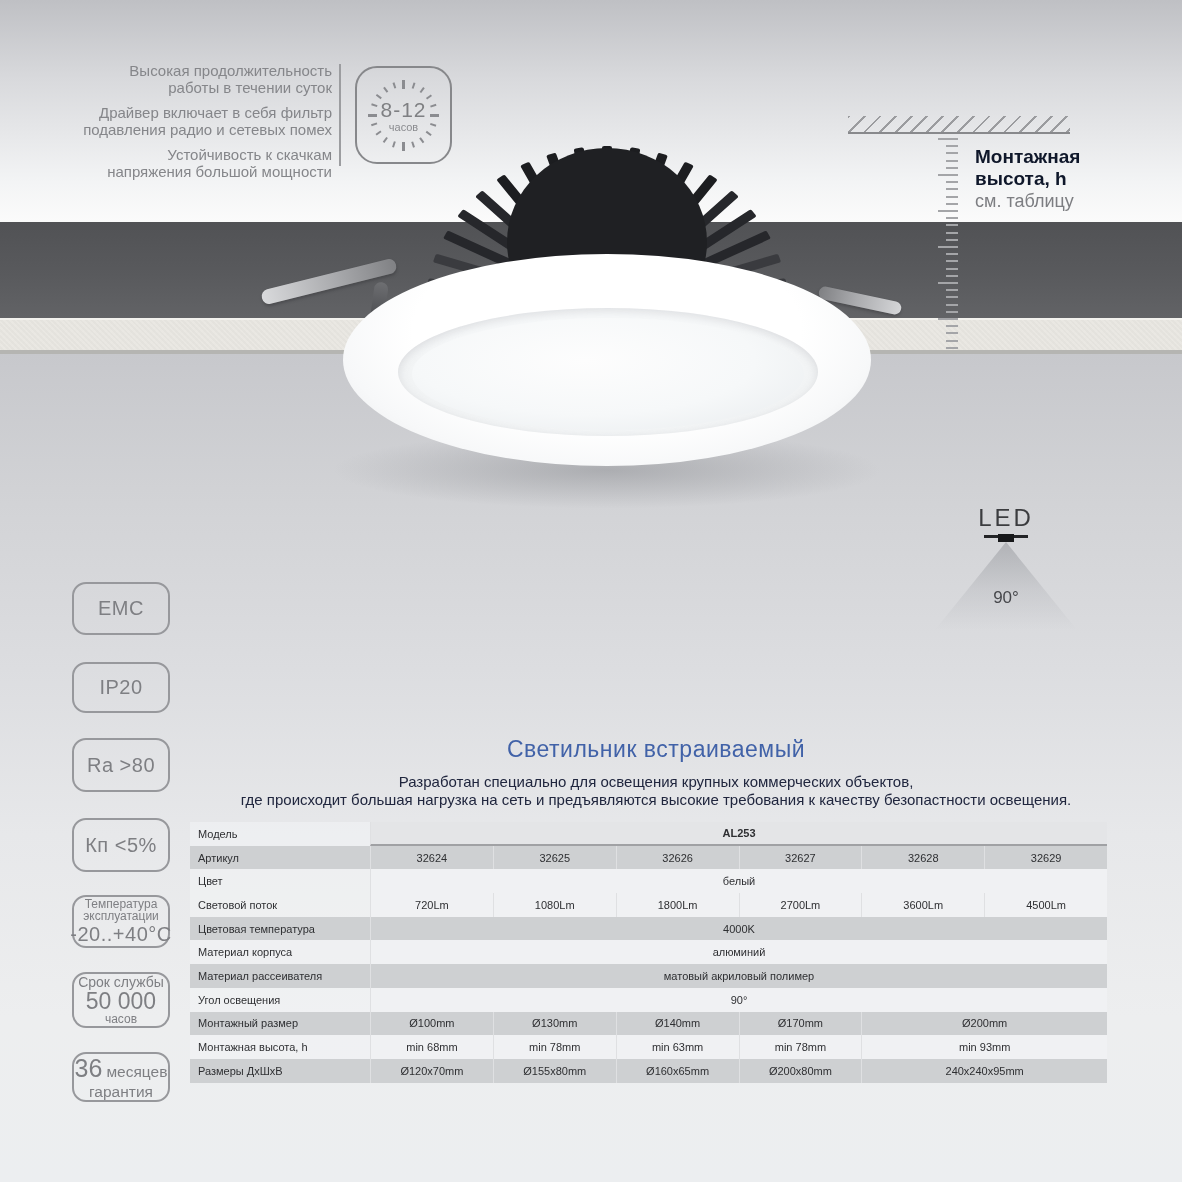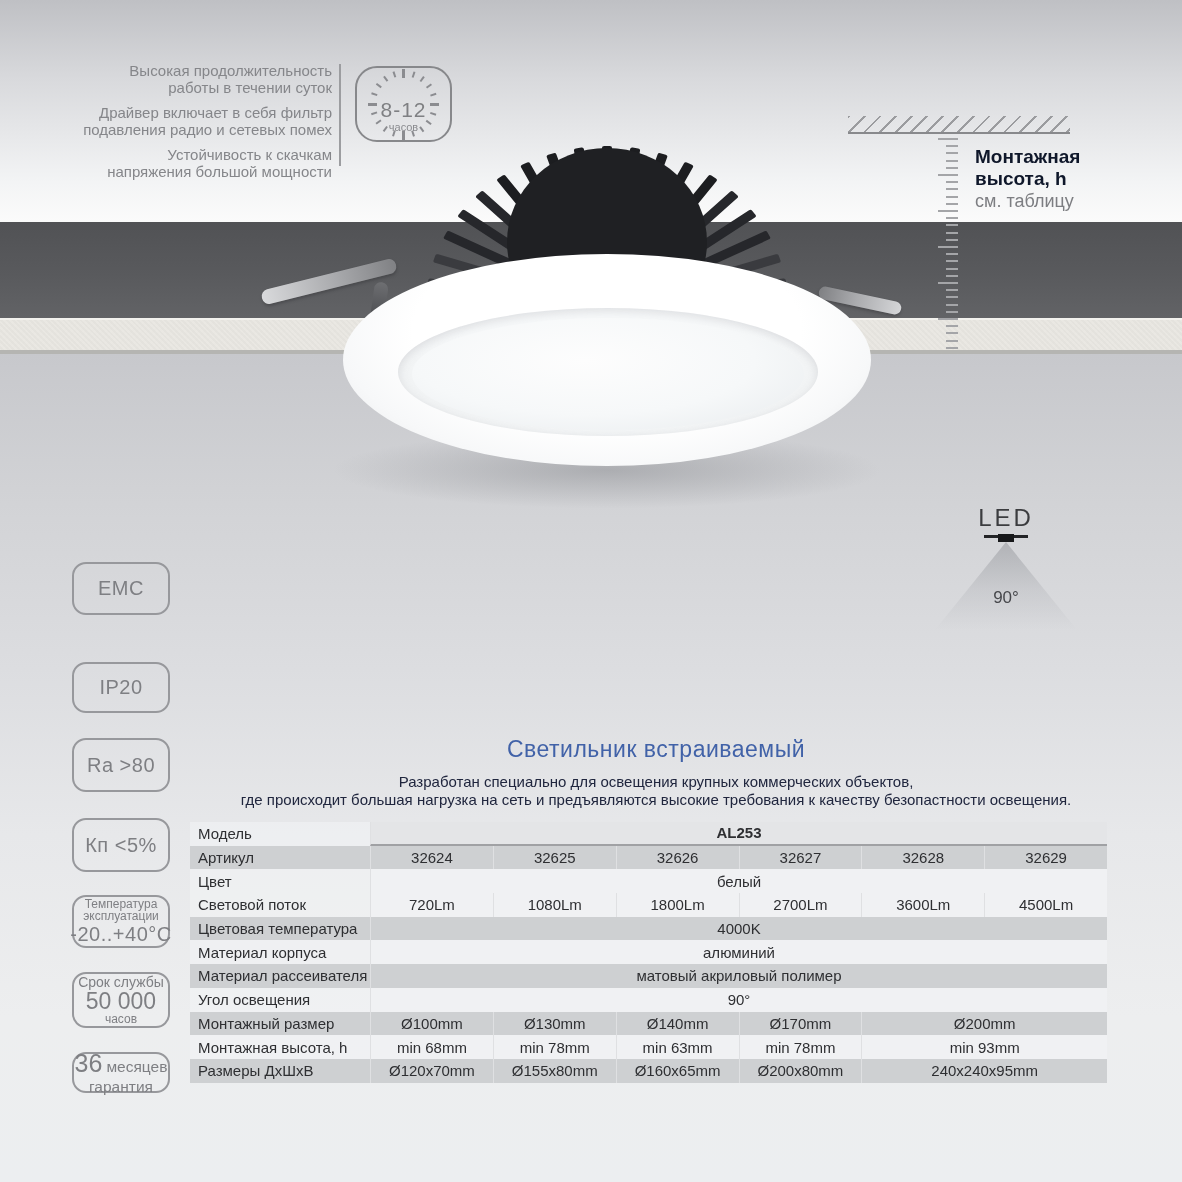--- a/index.html
+++ b/index.html
@@ -47,21 +47,21 @@
   .ruler{position:absolute;left:936px;top:138px;width:22px;height:218px;z-index:7;}
   .ruler .tick{position:absolute;right:0;height:2px;background:#a4a5a8;}
   .mount-note{position:absolute;left:975px;top:146px;z-index:7;line-height:22px;}
   .mount-note .b{font-size:19px;font-weight:bold;color:#0f172a;}
   .mount-note .r{font-size:18px;color:#7d7e82;}
   
   .features{position:absolute;left:60px;top:62px;width:272px;text-align:right;z-index:7;
     font-size:15px;line-height:17px;color:#85868a;}
   .features p{margin:0 0 8px 0;}
   .feat-divider{position:absolute;left:339px;top:64px;width:2px;height:102px;background:#9c9da0;z-index:7;}
-  .clock{position:absolute;left:355px;top:66px;width:97px;height:76px;z-index:7;
+  .clock{position:absolute;left:355px;top:66px;width:97px;height:98px;z-index:7;
     border:2px solid #87888b;border-radius:22px;box-sizing:border-box;padding-left:29px;}
   .clock .tk{position:absolute;left:50%;top:50%;background:#8b8c90;transform-origin:center;}
   .clock .val{position:absolute;left:0;right:0;top:30px;text-align:center;
     font-size:21px;color:#7f8083;letter-spacing:1px;}
   .clock .unit{position:absolute;left:0;right:0;top:53px;text-align:center;font-size:11px;color:#8a8b8f;}
   
   .led-label{position:absolute;left:956px;top:504px;width:100px;text-align:center;z-index:7;
     font-size:24px;font-weight:300;letter-spacing:3px;color:#3b3c3f;}
   .led-bar{position:absolute;left:984px;top:535px;width:44px;height:3px;background:#232427;z-index:7;}
   .led-chip{position:absolute;left:998px;top:534px;width:16px;height:8px;background:#17181a;z-index:7;}
@@ -71,32 +71,32 @@
   .led-angle{position:absolute;left:966px;top:588px;width:80px;text-align:center;z-index:7;
     font-size:17px;color:#47484c;}
   
   .badge{position:absolute;left:72px;width:98px;box-sizing:border-box;z-index:7;
     border:2px solid #97989c;border-radius:14px;color:#7e7f83;text-align:center;
     display:flex;flex-direction:column;justify-content:center;align-items:center;}
   .badge .lg{font-size:20px;letter-spacing:.5px;}
   .badge .md{font-size:14px;line-height:16px;}
   .badge .sm{font-size:12px;line-height:12.5px;}
   .badge .xl{font-size:23px;line-height:23px;}
-  .b-emc{top:562px;height:53px;} .b-ip{top:662px;height:51px;} .b-ra{top:738px;height:54px;}
+  .b-emc{top:582px;height:53px;} .b-ip{top:662px;height:51px;} .b-ra{top:738px;height:54px;}
   .b-kp{top:818px;height:54px;} .b-temp{top:895px;height:53px;} .b-life{top:972px;height:56px;}
-  .b-war{top:1052px;height:41px;}
+  .b-war{top:1052px;height:50px;}
   .b-war .row{display:flex;align-items:baseline;gap:4px;}
   .b-war .num{font-size:25px;} .b-war .word{font-size:15.5px;}
   
   .intro{position:absolute;left:0;top:736px;width:1304px;text-align:center;z-index:7;}
   .intro{left:0px;width:1182px;}
   .intro .title{font-size:23px;color:#4162a8;letter-spacing:.5px;margin:0 0 10px 130px;}
   .intro .d1,.intro .d2{font-size:15px;line-height:18px;color:#20263e;margin-left:130px;}
   
-  .spec-table{position:absolute;left:190px;top:822px;width:917px;z-index:7;font-size:15px;color:#2e2f32;}
+  .spec-table{position:absolute;left:190px;top:822px;width:917px;z-index:7;font-size:11px;color:#2e2f32;}
   .t-row{display:grid;grid-template-columns:180px repeat(6,1fr);height:23.7px;align-items:center;}
   .t-row.gray .t-label,.t-row.gray .t-cell{background:#ced0d2;}
   .t-row.light .t-label,.t-row.light .t-cell{background:#f0f1f3;}
   .t-row.light{background:transparent;}
   .t-label{height:100%;display:flex;align-items:center;padding-left:8px;box-sizing:border-box;}
   .t-cell{height:100%;display:flex;align-items:center;justify-content:center;
     border-left:1px solid #dfe0e2;box-sizing:border-box;}
   .t-row.hdr-row .t-cell{background:#e4e5e7;border-bottom:2px solid #a0a1a4;}
   .t-row.hdr-row .t-label{background:transparent;}
   .t-row.light .t-label{background:rgba(243,244,246,.55);}

